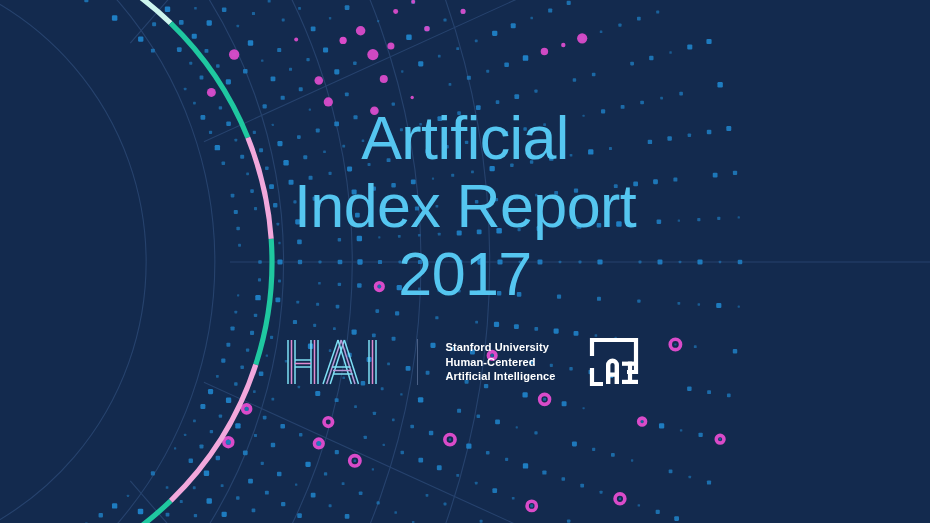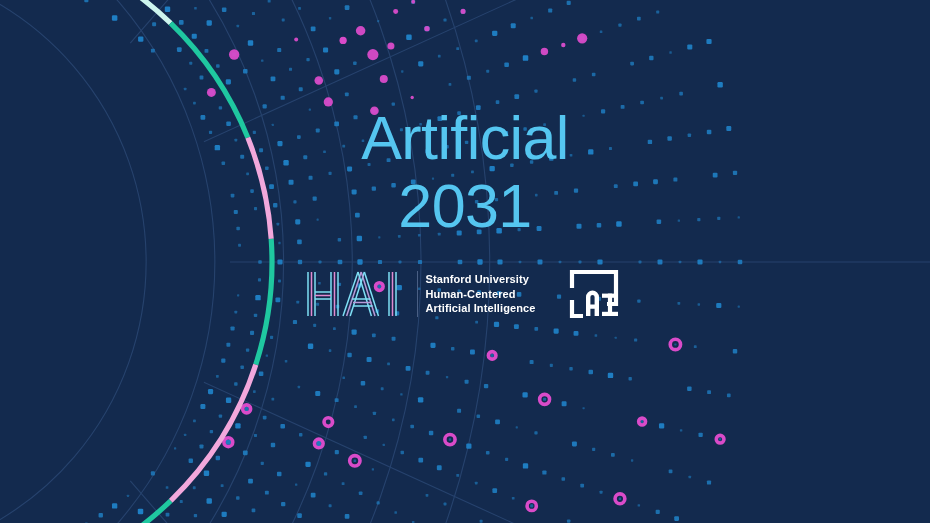--- a/index.html
+++ b/index.html
@@ -47,21 +47,21 @@
     margin-top:26px;
     display:flex;
     align-items:center;
     justify-content:center;
     gap:28px;
     pointer-events:auto;
   }
   #hai-lockup {
     display:flex;
     align-items:center;
-    gap:8px;
+    gap:28px;
   }
   #hai-mark { display:block; }
   #hai-divider {
     width:1px; height:46px;
     background:#4a5f84;
   }
   #stanford-text {
     color:#ffffff;
     font-size:11px;
     line-height:14.5px;
@@ -616,21 +616,22 @@
           <path d="M170.62657899238712 500.82081371243214 A 332 332 0 0 1 53.550687584122045 573.9779501009216" stroke="#1fc8a0" stroke-width="5.2" fill="none"></path>
           <path d="M53.550687584122045 573.9779501009216 A 332 332 0 0 1 -94.70344980486091 592.1812692622668" stroke="#8fe8ff" stroke-width="5.2" fill="none"></path>
         </g>
     </g>
   </svg>
 
   <div id="content">
 
     <div id="title-block">
       <div class="title-line">Artificial</div>
-      <div class="title-line">2031</div>
+      <div class="title-line">Index Report</div>
+      <div class="title-line">2017</div>
     </div>
 
     <div id="logo-row">
 
       <div id="hai-lockup">
 
         <svg id="hai-mark" width="104" height="52" viewBox="0 0 104 52" xmlns="http://www.w3.org/2000/svg" aria-hidden="true">
           <g stroke-width="1.5" fill="none">
 
             <line x1="3" y1="4" x2="3" y2="48" stroke="#7fe0f5"></line>

